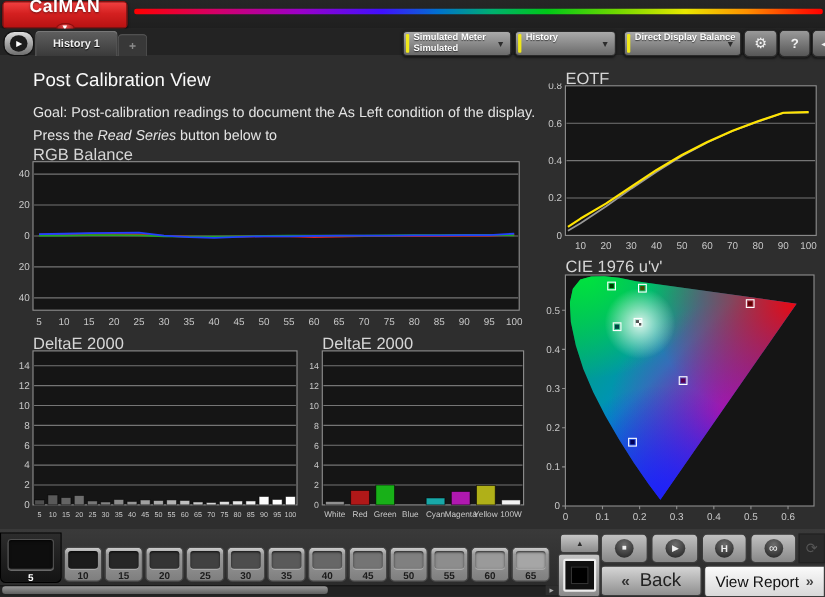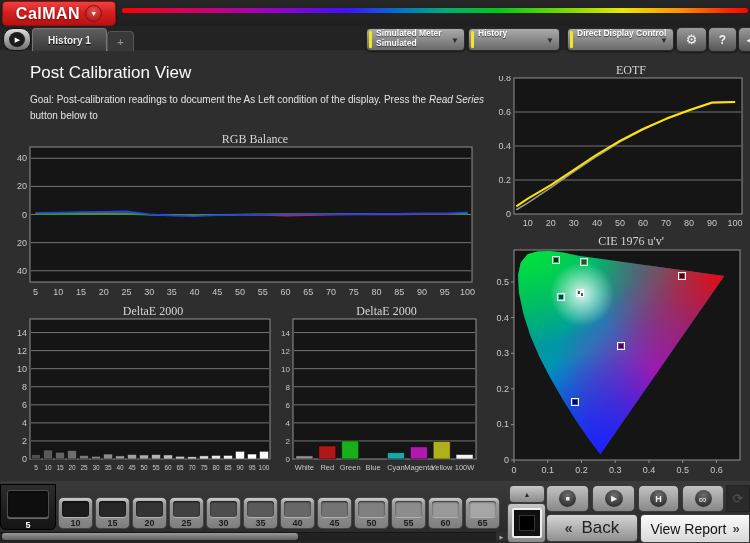--- a/index.html
+++ b/index.html
@@ -8,21 +8,21 @@
     background:#2e2e2e;font-family:"Liberation Sans",sans-serif;
     -webkit-font-smoothing:antialiased;
   }
   .abs{position:absolute;}
 
   
   #header{left:0;top:0;width:750px;height:26px;background:linear-gradient(#262626,#1f1f1f);}
   #logo{left:2px;top:1px;width:112px;height:23px;border-radius:4px;
     background:linear-gradient(#f14040 0%,#d42020 45%,#b81212 100%);
     border:1px solid #8f0e0e;display:flex;align-items:center;justify-content:center;gap:5px;
-    box-shadow:0 1px 2px rgba(0,0,0,.6);}
+    box-shadow:0 1px 2px rgba(0,0,0,.6);flex-direction:column;}
   #logo .logo-text{color:#fff;font-weight:bold;font-size:16px;letter-spacing:.5px;
     text-shadow:0 1px 2px rgba(0,0,0,.5);}
   #logo .logo-dd{width:15px;height:15px;border-radius:50%;background:radial-gradient(circle at 50% 30%,#e85050,#a80f0f);
     border:1px solid #8f0e0e;color:#fff;font-size:7px;display:flex;align-items:center;justify-content:center;}
   #rainbow{left:122px;top:8px;width:626px;height:5px;border-radius:2px;
     background:linear-gradient(90deg,#ff0000 0%,#d4006a 12%,#9c00c8 24%,#4010ff 36%,#0070d0 44%,#00b070 52%,#00c818 60%,#70d800 70%,#e8e800 80%,#ff9000 89%,#ff2000 97%,#ff0000 100%);}
 
   
   #tabbar{left:0;top:26px;width:750px;height:24px;background:#232323;}
   #wf-btn{left:3px;top:28px;width:26px;height:21px;border-radius:10px;
@@ -50,26 +50,26 @@
 
   .sq-btn{top:27px;height:23px;border-radius:5px;background:linear-gradient(#9a9a9a,#565656);
     border:1px solid #2a2a2a;color:#f2f2f2;display:flex;align-items:center;justify-content:center;
     box-shadow:0 1px 2px rgba(0,0,0,.5);}
   #btn-gear{left:676px;width:29px;font-size:13px;}
   #btn-help{left:708px;width:27px;font-size:12px;font-weight:bold;}
   #btn-collapse{left:738px;width:22px;font-size:9px;}
 
   
   #page-title{left:30px;top:63px;color:#fafafa;font-size:17px;}
-  #goal{left:30px;top:92px;width:460px;color:#e4e4e4;font-size:10px;line-height:1.6;}
+  #goal{left:30px;top:92px;width:460px;color:#e4e4e4;font-size:13px;line-height:1.6;}
   #goal em{font-style:italic;}
 
   
   .chart{position:absolute;}
-  .chart-title{height:13px;text-align:center;color:#d6d6d6;font-size:12px;font-family:Liberation Serif, serif;}
+  .chart-title{height:13px;color:#d6d6d6;font-size:15px;}
   svg text{fill:#c8c8c8;font-family:"Liberation Sans",sans-serif;}
 
   #cie-wrap{position:absolute;left:0;top:14px;width:252px;height:234px;}
   .cie-shoe{position:absolute;
     background:
       radial-gradient(circle at 30% 21%, rgba(255,255,255,0.85) 0%, rgba(255,255,255,0) 14%),
       radial-gradient(ellipse 95% 85% at 93% 12%, rgba(255,0,0,0.92) 0%, rgba(255,0,0,0) 62%),
       radial-gradient(ellipse 80% 75% at 8% 0%, rgba(0,230,60,0.95) 0%, rgba(0,210,60,0) 60%),
       radial-gradient(ellipse 70% 80% at 38% 100%, rgba(30,30,255,0.95) 0%, rgba(30,30,255,0) 65%),
       radial-gradient(ellipse 80% 80% at 65% 60%, rgba(220,0,160,0.75) 0%, rgba(220,0,160,0) 60%),
@@ -158,21 +158,21 @@
   </span>
   <span class="dd-arrow">▼</span>
 </div>
 <div id="dd-source" class="dd abs">
   <span class="stripe"></span>
   <span class="dd-text">History</span>
   <span class="dd-arrow">▼</span>
 </div>
 <div id="dd-ddc" class="dd abs">
   <span class="stripe"></span>
-  <span class="dd-text">Direct Display Control</span>
+  <span class="dd-text">Direct Display Balance</span>
   <span class="dd-arrow">▼</span>
 </div>
 <div id="btn-gear" class="sq-btn abs">
   <span>⚙</span>
 </div>
 <div id="btn-help" class="sq-btn abs">
   <span>?</span>
 </div>
 <div id="btn-collapse" class="sq-btn abs">
   <span>◀</span>

